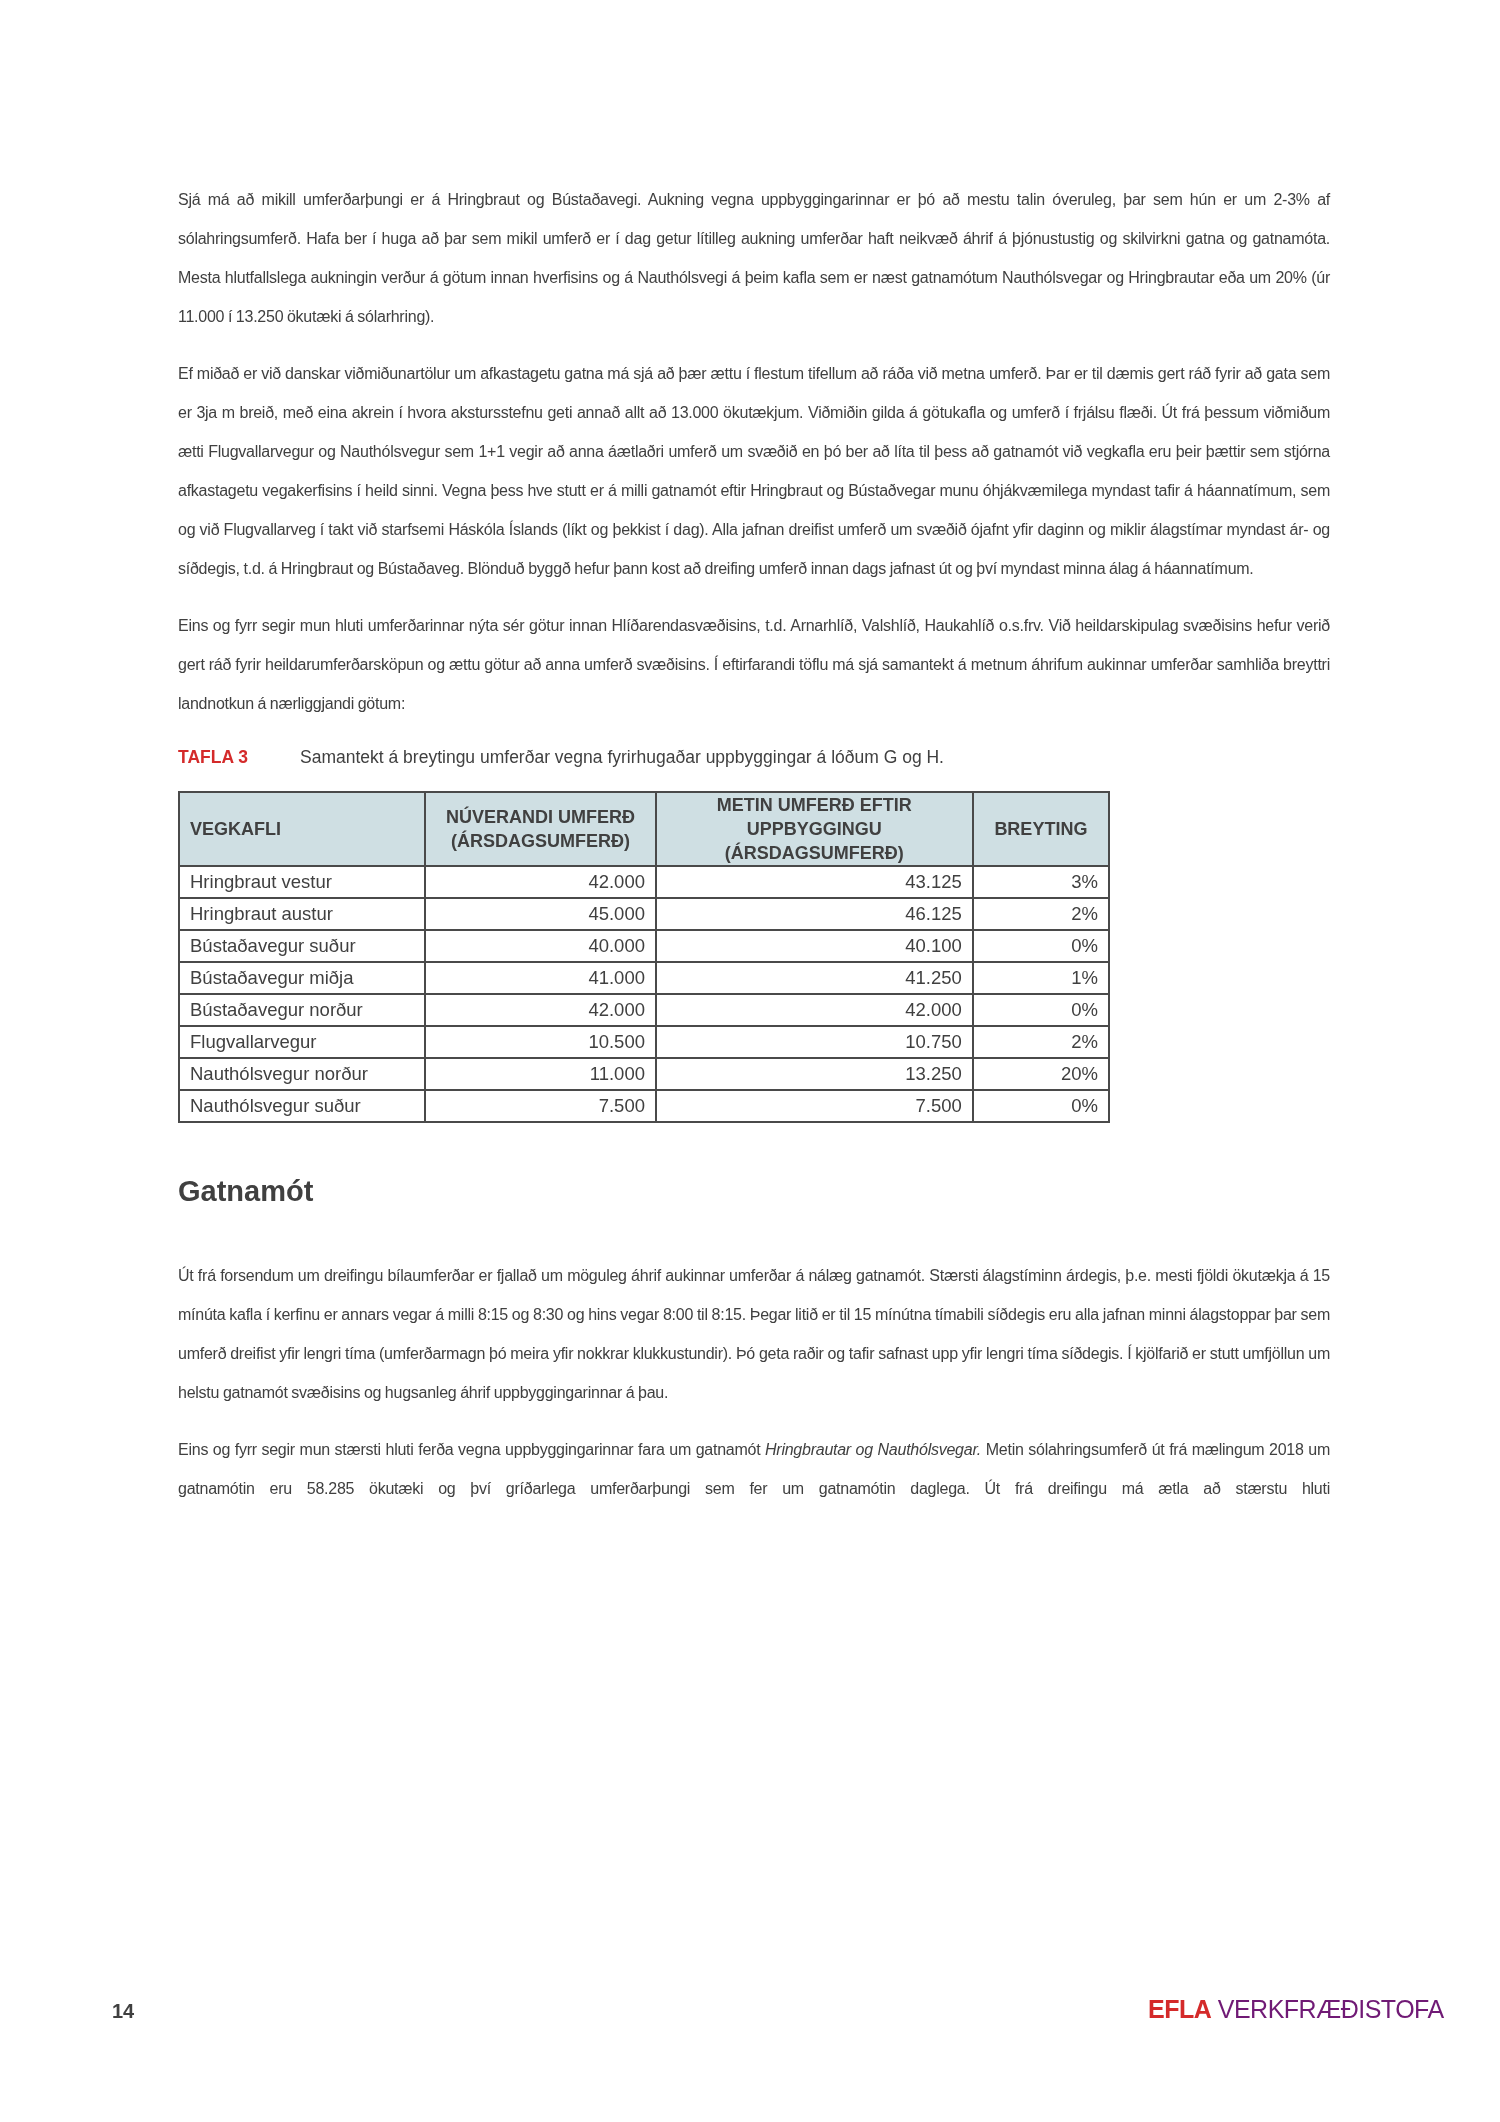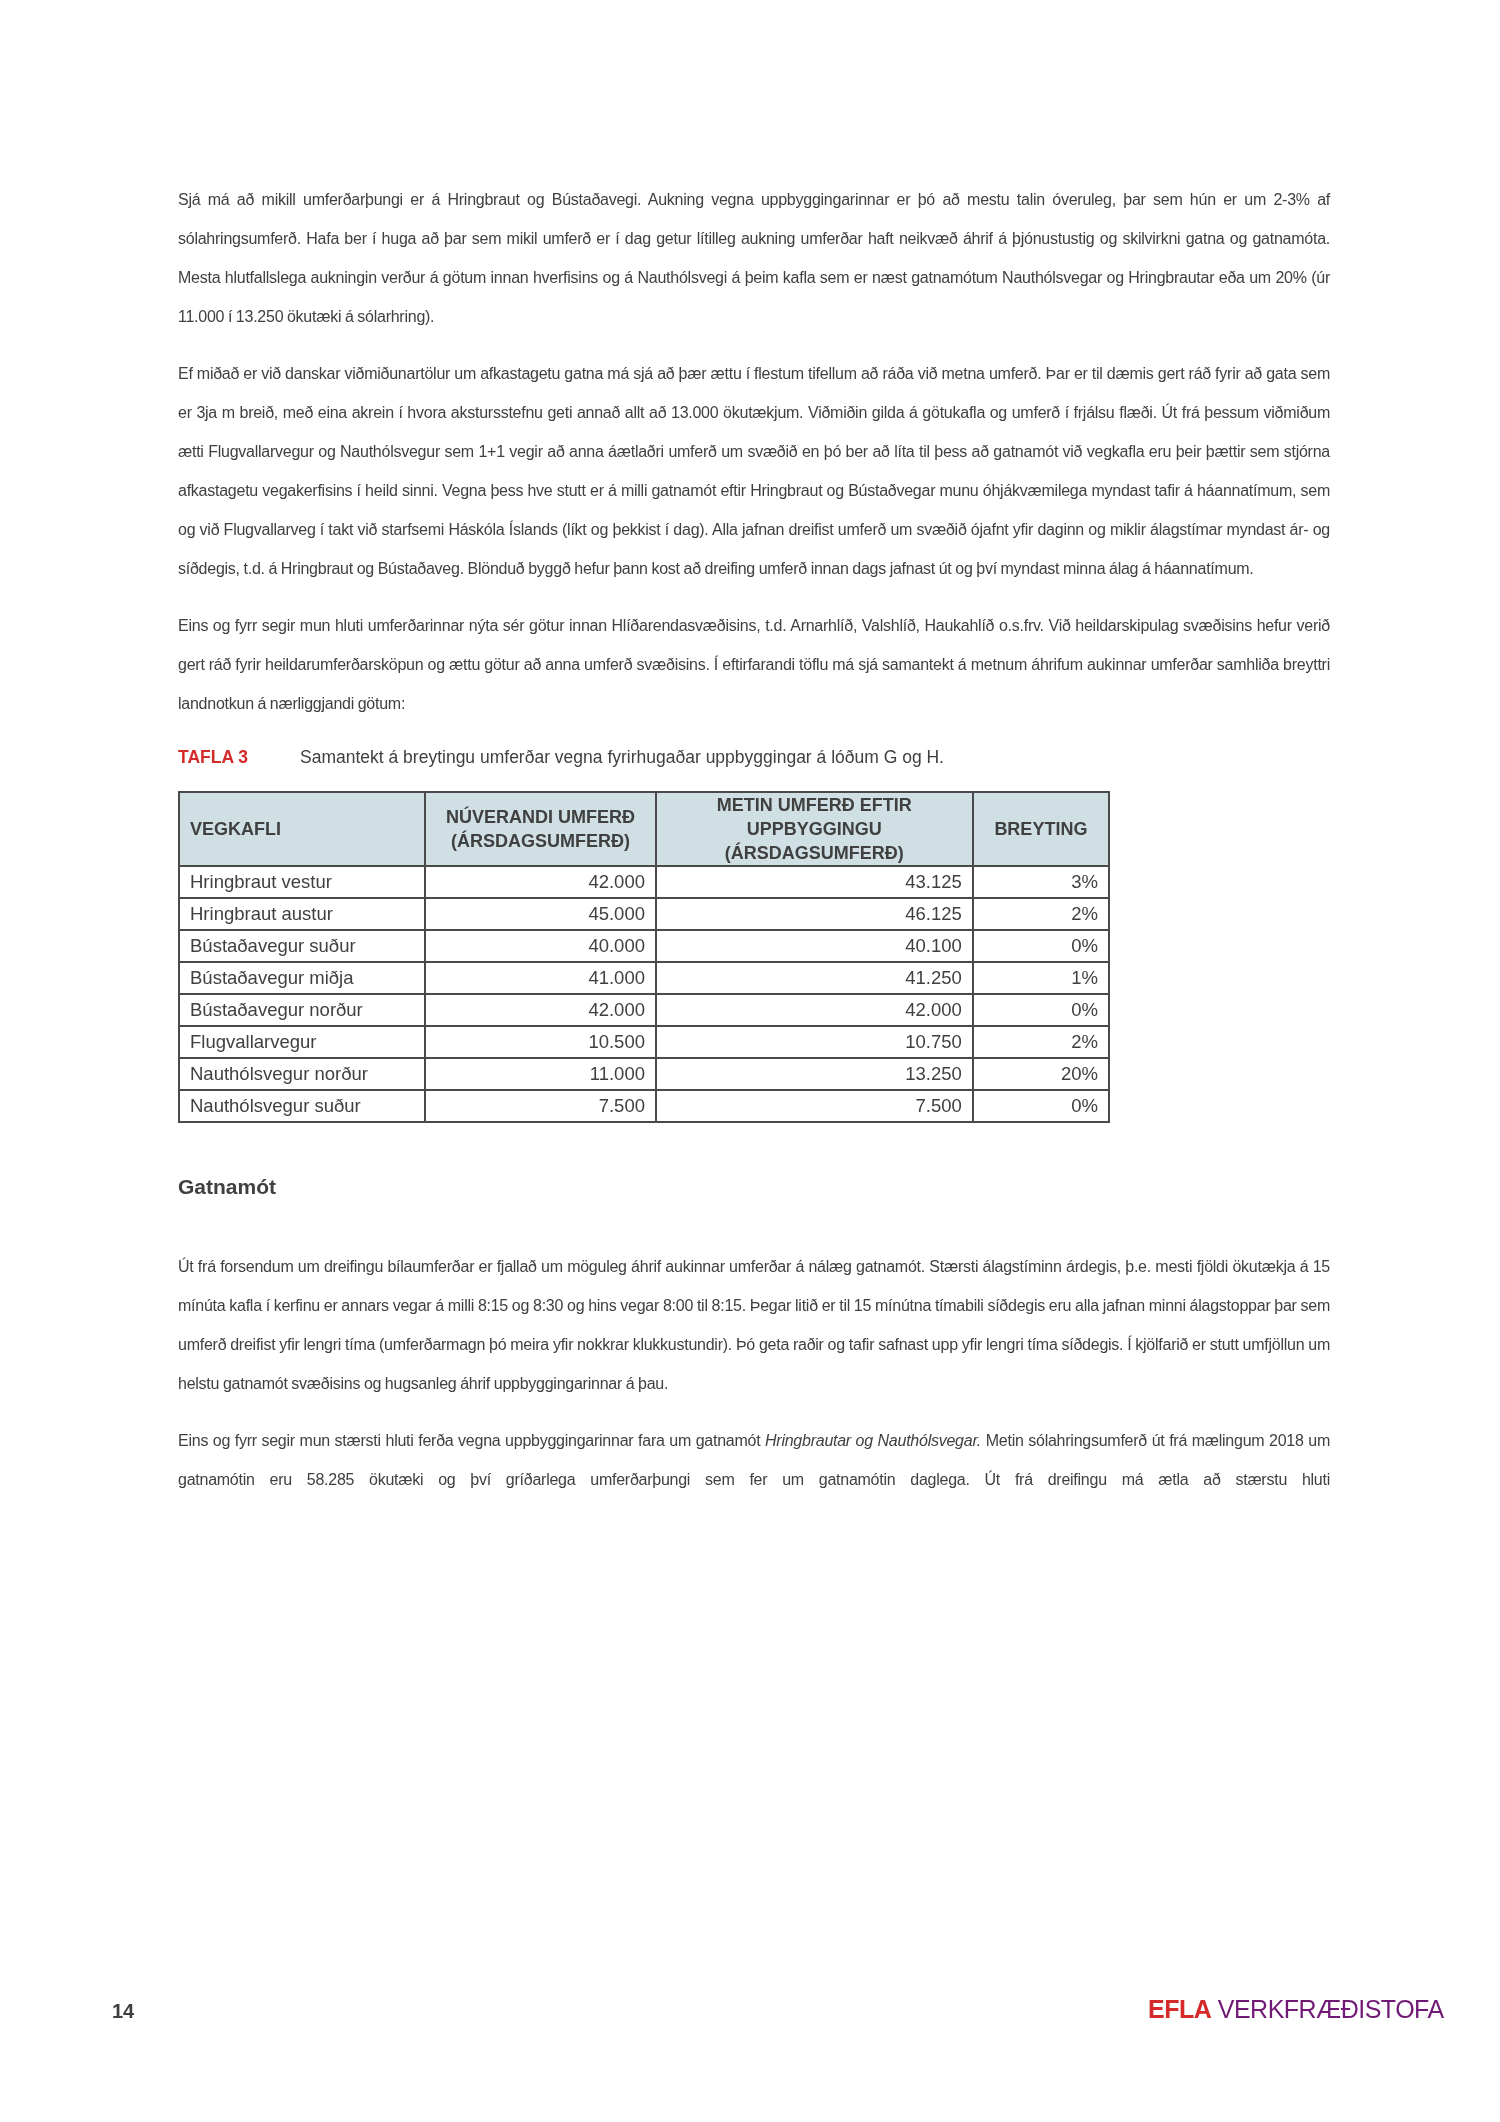--- a/index.html
+++ b/index.html
@@ -43,21 +43,21 @@
     height: 60px;
     line-height: 24px;
     font-size: 18px;
     color: #404040;
   }
   table.tbl th.left { text-align: left; }
   table.tbl td { height: 30px; line-height: 30px; text-align: right; }
   table.tbl td.left { text-align: left; }
   h3.sub {
     margin: 52px 0 48px 0;
-    font-size: 21px; font-weight: bold; color: #404040;
+    font-size: 29px; font-weight: bold; color: #404040;
   }
   em { font-style: italic; }
   .footer-num {
     position: absolute; left: 112px; top: 2000px;
     font-size: 20px; font-weight: bold; color: #404040;
   }
   .footer-logo {
     position: absolute; left: 1148px; top: 1995px;
     font-size: 25px; letter-spacing: -0.5px;
   }

